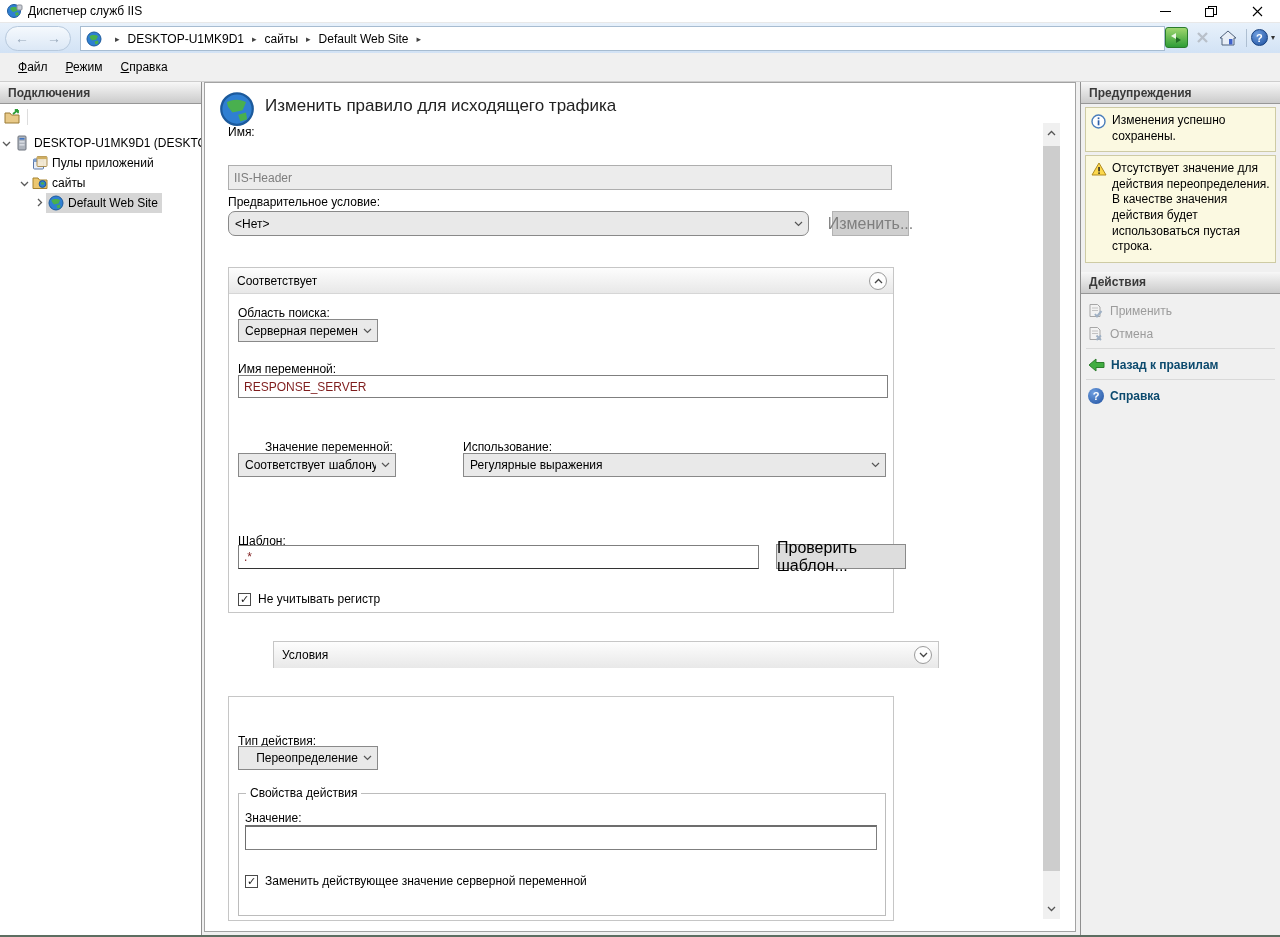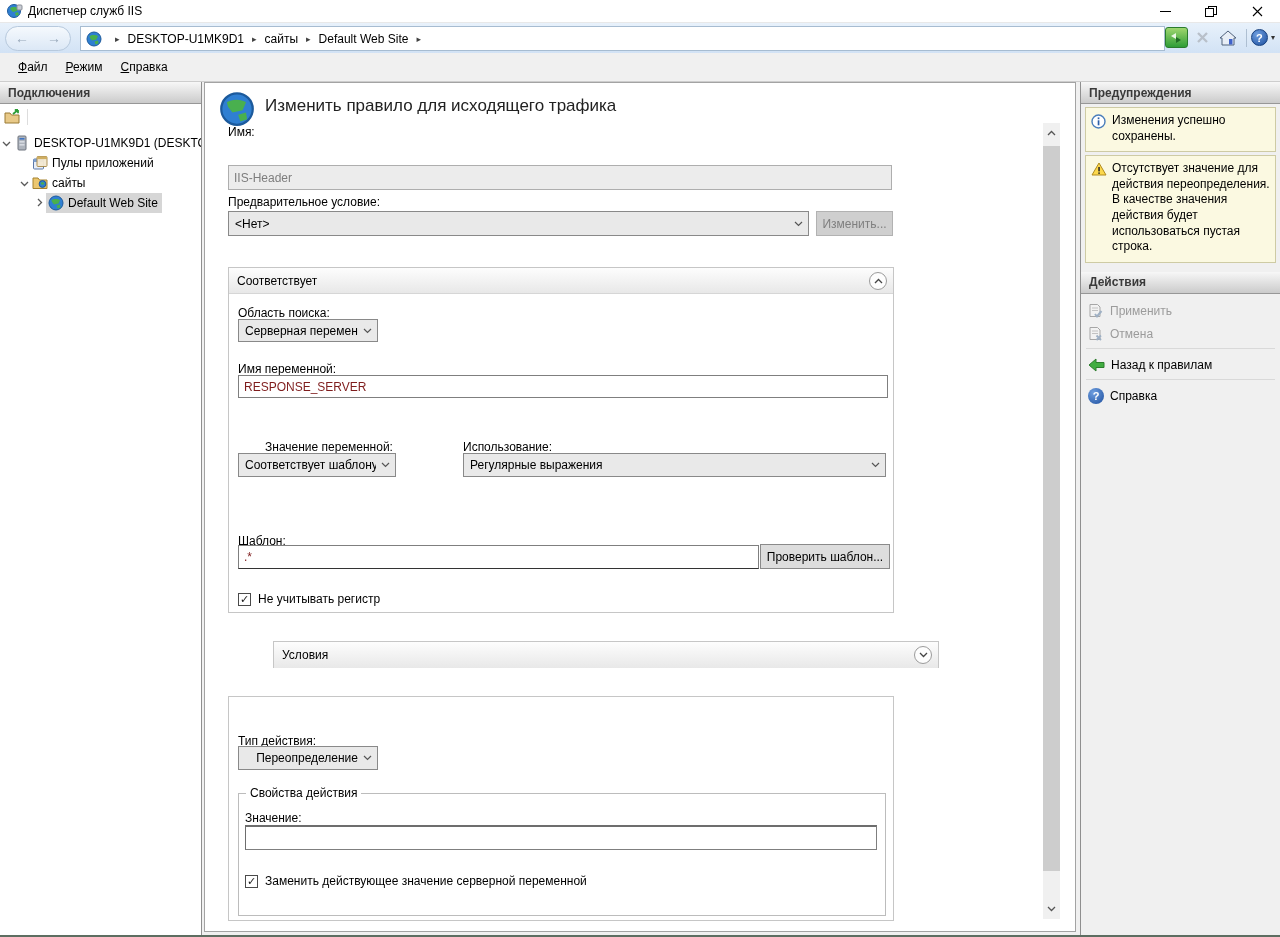--- a/index.html
+++ b/index.html
@@ -70,21 +70,21 @@
   input.textbox { position:absolute; border:1px solid #7f7f7f; background:#fff; font-size:12px; padding:0 5px;
                   font-family:"Liberation Sans","DejaVu Sans",sans-serif; color:#7f1d1d; outline:none; }
   input.textbox.dim { background:#ececec; color:#7d7d7d; border-color:#aeaeae; }
   input.textbox.underlined { border-bottom:1px solid #333; }
   input.textbox.toplined { border-top:2px solid #6d6d6d; border-left:1px solid #6d6d6d; }
   .combo { position:absolute; background:#e9e9e9; border:1px solid #898989; display:flex; align-items:center;
            padding-left:6px; }
   .combo .cv { flex:1; overflow:hidden; white-space:nowrap; }
   .combo .ca { width:19px; flex:none; display:flex; align-items:center; justify-content:center; }
   .btn { position:absolute; background:#dddddd; border:1px solid #8a8a8a; display:flex; align-items:center;
-         justify-content:center; font-size:12px; }
+         justify-content:center; font-size:16px;margin-left:16px; }
   .btn.disabled { background:#cfcfcf; color:#7f7f7f; border-color:#b2b2b2; }
   .section { position:absolute; border:1px solid #c6c6c6; background:#fff; }
   .section-hdr { height:26px; background:linear-gradient(#fdfdfd,#e8e8e8); border-bottom:1px solid #d6d6d6;
                  display:flex; align-items:center; padding:0 6px 0 8px; }
   .section-hdr .hl { flex:1; }
   .section-hdr.noline { border-bottom:none; }
   .collapse-btn { width:18px; height:18px; border:1px solid #9b9b9b; border-radius:50%; background:#fdfdfd;
                   display:flex; align-items:center; justify-content:center; }
   .checkbox { width:13px; height:13px; border:1px solid #4a4a4a; background:#fff; display:flex; align-items:center;
               justify-content:center; font-size:11px; color:#1a1a1a; flex:none; }
@@ -99,21 +99,21 @@
 
   
   .right-panel { width:200px; border-left:1px solid #8f8f8f; background:#f0f0f0; display:flex; flex-direction:column; }
   .alert-box { margin:3px 4px 0 4px; background:#fbf9e1; border:1px solid #cecba4; padding:5px 4px 7px 5px;
                display:flex; line-height:1.3; }
   .alert-ico { width:21px; flex:none; padding-top:1px; }
   .actions-gap { height:9px; }
   .actions-list { padding-top:7px; }
   .action-item { min-height:20px; display:flex; align-items:center; padding-left:7px; margin-bottom:3px; gap:6px; }
   .action-item.disabled { color:#9b9b9b; }
-  .action-link { color:#000000; }
+  .action-link { color:#0c4a6e;font-weight:bold; }
   .action-sep { height:1px; background:#d9d9d9; margin:4px 5px 6px 5px; }
   .qmark { width:16px; height:16px; border-radius:50%; background:radial-gradient(circle at 35% 30%,#6f9fe0,#1c4e9e);
            color:#fff; font-weight:bold; font-size:11px; display:flex; align-items:center; justify-content:center; flex:none; }
 </style>
 </head>
 <body>
 
 <div class="window">
 
   <div class="titlebar">
@@ -264,21 +264,21 @@
           <circle cx="8" cy="8" r="7" fill="#2f7fd2" stroke="#1c5a9c"></circle>
           <path d="M3.5 5 C5.5 3.5 10 3.5 12 5 L10.5 8.5 L6 9.5 L4 7 Z" fill="#49b04e"></path>
           <path d="M8.5 10.5 L12 9.5 L12.5 12.5 L9.5 13.5 Z" fill="#49b04e"></path>
         </svg>
         <div class="abs big-title" style="left:60px;top:13px;">Изменить правило для исходящего трафика</div>
 
         <div class="abs flabel" style="left:23px;top:42px;">Имя:</div>
         <input class="textbox dim" style="left: 23px; top: 58px; width: 664px; height: 25px; margin-top: 24px;" readonly="" value="IIS-Header">
 
         <div class="abs flabel" style="left:23px;top:112px;">Предварительное условие:</div>
-        <div class="combo" style="left:23px;top:128px;width:581px;height:25px;">
+        <div class="combo" style="left:23px;top:128px;width:581px;height:25px;border-radius:7px;">
           <span class="cv">&lt;Нет&gt;</span>
           <span class="ca">
             <svg width="9" height="6" viewBox="0 0 9 6">
                 <path d="M1 1 L4.5 4.5 L8 1" fill="none" stroke="#555" stroke-width="1.2"></path>
               </svg>
           </span>
         </div>
         <div class="btn disabled" style="left:611px;top:128px;width:77px;height:25px;">Изменить...</div>
 
         <div class="section" style="left:23px;top:184px;width:666px;height:346px;">

